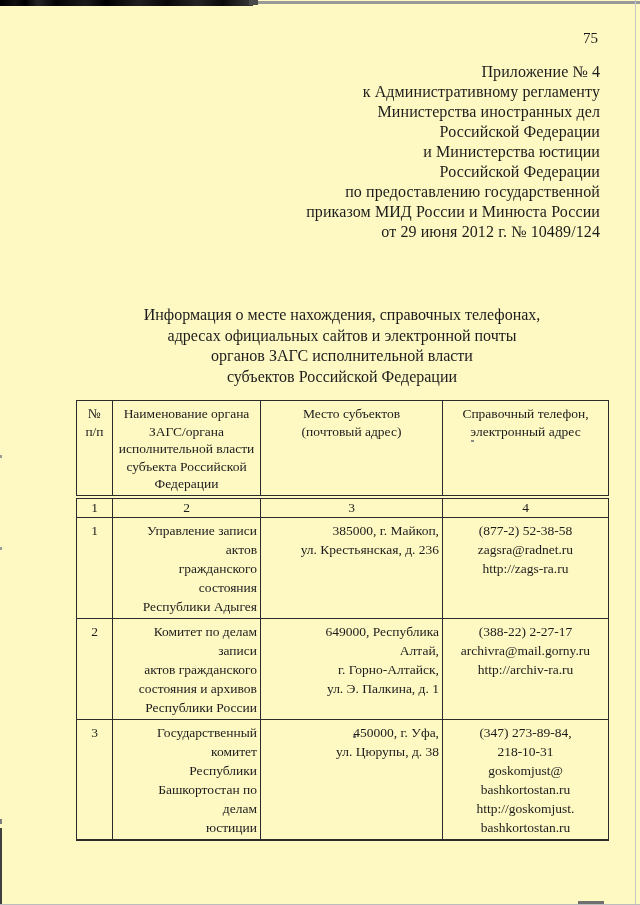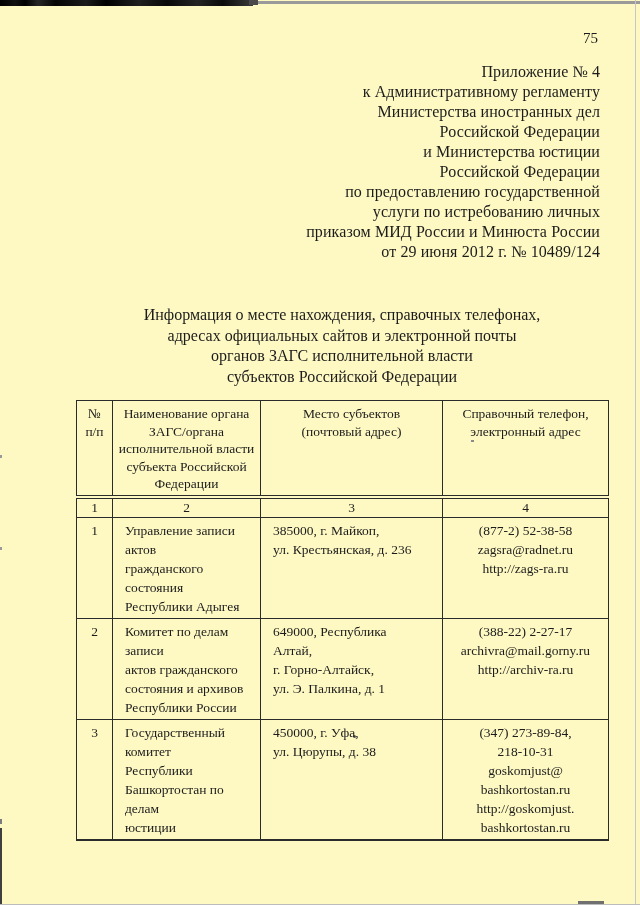--- a/index.html
+++ b/index.html
@@ -47,21 +47,21 @@
   .data-table col.c2 { width:148px; }
   .data-table col.c3 { width:182px; }
   .data-table col.c4 { width:166px; }
   .data-table th, .data-table td {
     border:1px solid #2b2b2b; vertical-align:top;
     padding:3px 4px 2px 4px; font-weight:normal;
   }
   .head-row th { text-align:center; height:86px; line-height:17.5px; padding-top:4px; }
   .num-row td { text-align:center; height:15px; line-height:16px; padding:1px 0; border-top:4px double #2b2b2b; }
   .body-row td.cnum { text-align:center; }
-  .body-row td.cname, .body-row td.caddr { text-align:left; padding-left:12px; padding-right:3px; }
+  .body-row td.cname, .body-row td.caddr { text-align:right; padding-left:12px; padding-right:3px; }
   .body-row td.ccontact { text-align:center; }
   .r1 td { height:72px; }
   .r2 td { height:80px; }
   .r3 td { height:114px; border-bottom:2px solid #2b2b2b; }
 </style>
 </head>
 <body>
 
 <div class="page">
 
@@ -81,21 +81,20 @@
   <div class="page-number">75</div>
 
   <div class="header-block">
       <div>Приложение № 4</div>
       <div>к Административному регламенту</div>
       <div>Министерства иностранных дел</div>
       <div>Российской Федерации</div>
       <div>и Министерства юстиции</div>
       <div>Российской Федерации</div>
       <div>по предоставлению государственной</div>
-      <div>услуги по истребованию личных</div>
       <div>приказом МИД России и Минюста России</div>
       <div>от 29 июня 2012 г. № 10489/124</div>
     </div>
 
   <div class="doc-title">
       <div>Информация о месте нахождения, справочных телефонах,</div>
       <div>адресах официальных сайтов и электронной почты</div>
       <div>органов ЗАГС исполнительной власти</div>
       <div>субъектов Российской Федерации</div>
     </div>

